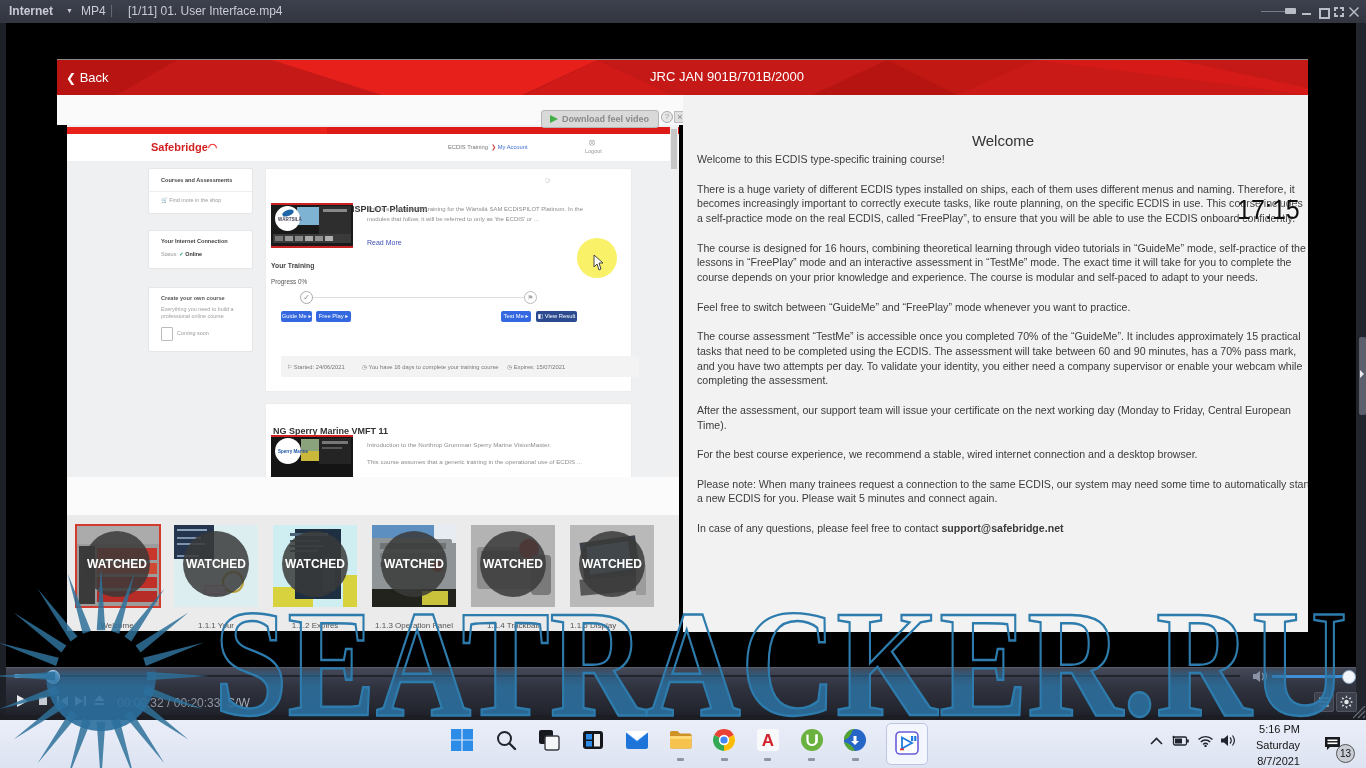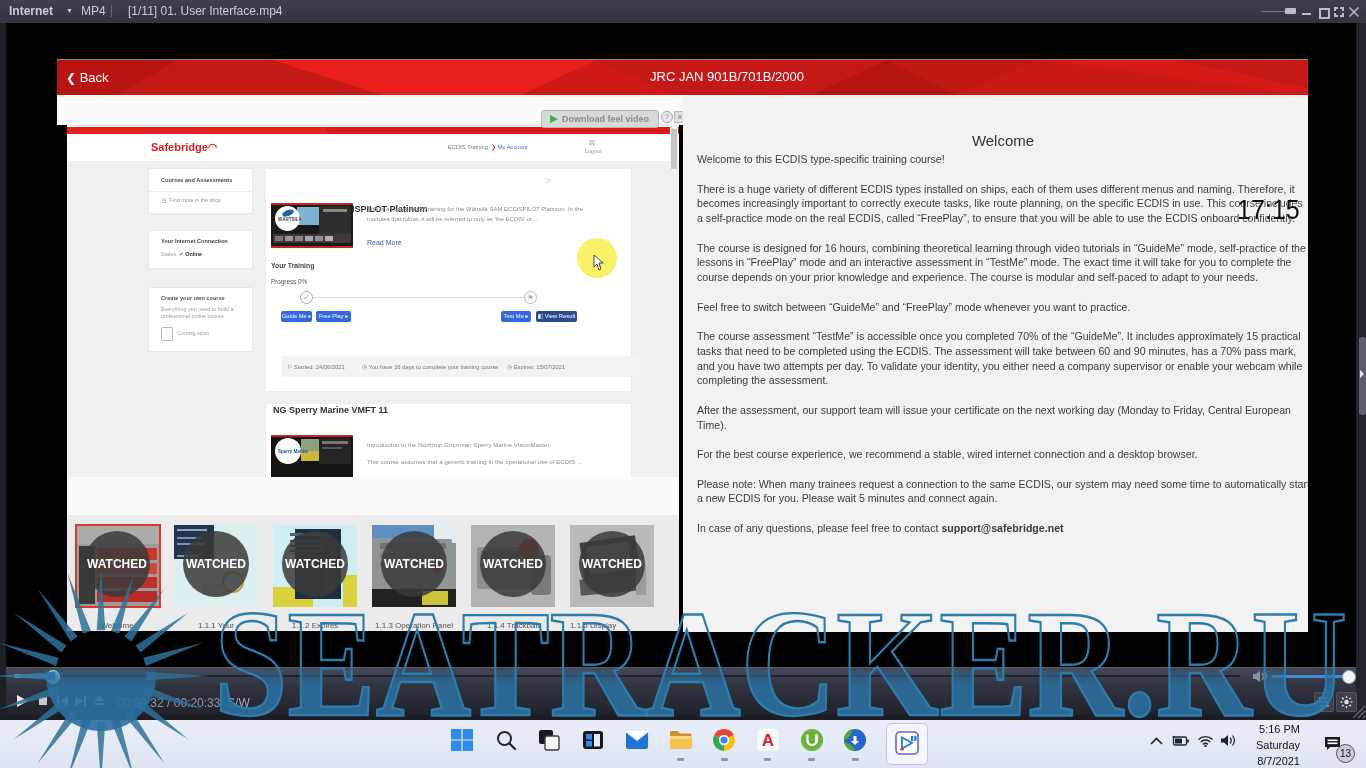--- a/index.html
+++ b/index.html
@@ -104,21 +104,21 @@
   <div class="a" style="left:214px;top:186px;width:31px;height:11px;background:#3368e0;border-radius:2px;color:#fff;font-size:5.8px;line-height:11px;text-align:center;">Guide Me ▸</div>
   <div class="a" style="left:249px;top:186px;width:35px;height:11px;background:#3368e0;border-radius:2px;color:#fff;font-size:5.8px;line-height:11px;text-align:center;">Free Play ▸</div>
   <div class="a" style="left:434px;top:186px;width:30px;height:11px;background:#3368e0;border-radius:2px;color:#fff;font-size:5.8px;line-height:11px;text-align:center;">Test Me ▸</div>
   <div class="a" style="left:469px;top:186px;width:41px;height:11px;background:#2c4a8f;border-radius:2px;color:#fff;font-size:5.8px;line-height:11px;text-align:center;">◧ View Result</div>
   <div class="a" style="left:214px;top:231px;width:358px;height:21px;background:#f3f3f3;border-radius:2px;"></div>
   <div class="a" style="left:220px;top:239px;font-size:5.8px;color:#777;">⚐ Started: 24/06/2021</div>
   <div class="a" style="left:295px;top:239px;font-size:5.8px;color:#777;">◷ You have 16 days to complete your training course</div>
   <div class="a" style="left:440px;top:239px;font-size:5.8px;color:#777;">◷ Expires: 15/07/2021</div>
 
   <div class="a" style="left:198px;top:278px;width:365px;height:74px;background:#fff;border:1px solid #ececec;border-radius:2px;"></div>
-  <div class="a" style="left:206px;top:280px;font-size:9px;font-weight:bold;color:#333;">NG Sperry Marine VMFT 11</div>
+  <div class="a" style="left:206px;top:301px;font-size:9px;font-weight:bold;color:#333;">NG Sperry Marine VMFT 11</div>
   <div class="a" style="left:204px;top:310px;width:82px;height:42px;background:#141414;overflow:hidden;">
     <div class="a" style="left:0;top:0;width:82px;height:2px;background:#c22;"></div>
     <div class="a" style="left:30px;top:4px;width:18px;height:22px;background:#8aa37c;"></div>
     <div class="a" style="left:30px;top:16px;width:18px;height:10px;background:#c9b83a;"></div>
     <div class="a" style="left:48px;top:3px;width:32px;height:26px;background:#242424;"></div>
     <div class="a" style="left:51px;top:6px;width:26px;height:3px;background:#777;"></div>
     <div class="a" style="left:51px;top:12px;width:20px;height:2px;background:#555;"></div>
     <div class="a" style="left:4px;top:3px;width:26px;height:26px;border-radius:50%;background:#fff;"></div>
     <div class="a" style="left:7px;top:14px;font-size:4.5px;color:#2255aa;font-weight:bold;">Sperry Marine</div>
   </div>

